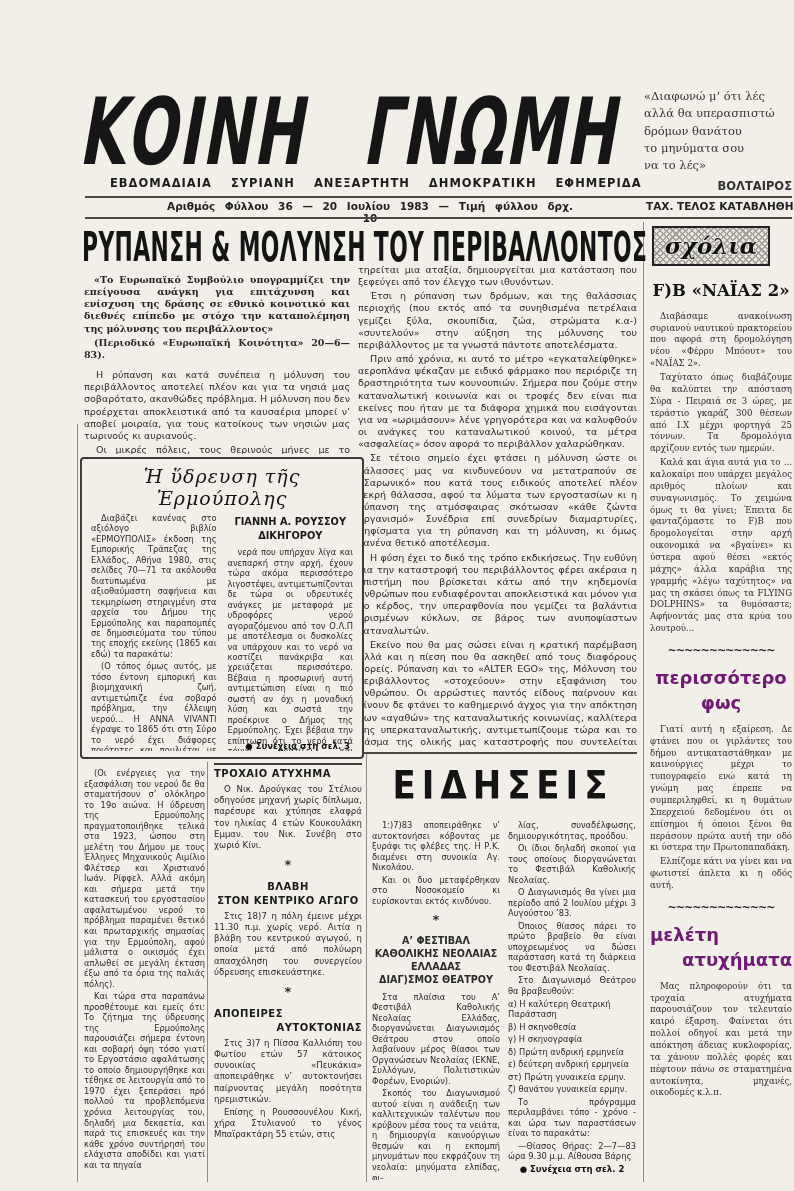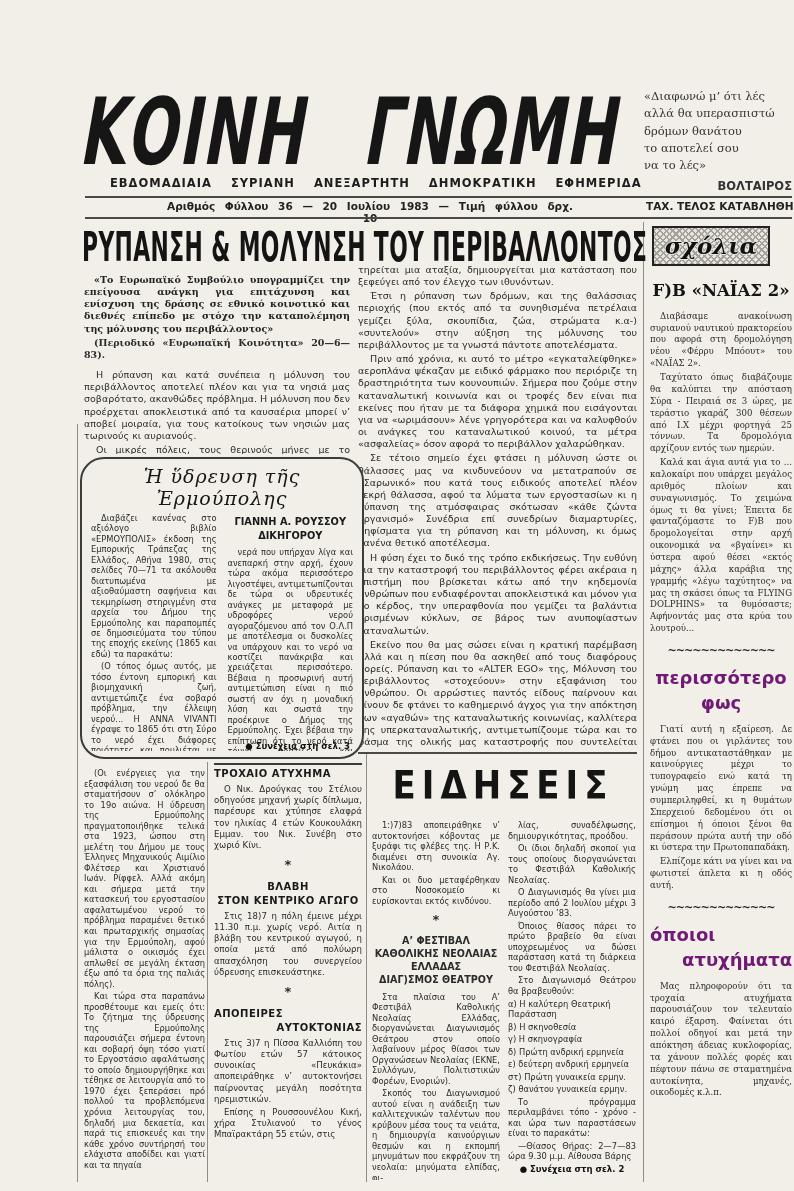--- a/index.html
+++ b/index.html
@@ -23,21 +23,21 @@
   
   .headline{font-weight:bold;font-size:28px;line-height:1;color:#141414;white-space:nowrap;
             transform:scale(0.78,1.45);transform-origin:left top;letter-spacing:0.5px;}
   .bodycol{font-size:9.5px;line-height:1.28;text-align:justify;overflow:hidden;}
   .bodycol p{margin:0 0 2px 0;text-indent:12px;}
   p.noindent{text-indent:0;}
   p.leadquote{font-family:"DejaVu Serif",serif;font-weight:bold;font-size:9.5px;
               text-indent:10px;color:#222;}
   p.leadsource{font-family:"DejaVu Serif",serif;font-weight:bold;margin-bottom:8px;text-indent:10px;}
   
-  .waterbox{border:2px solid #3c3c38;border-radius:24px;padding:6px 9px;box-sizing:border-box;
+  .waterbox{border:2px solid #3c3c38;border-radius:4px;padding:6px 9px;box-sizing:border-box;
             overflow:hidden;background:#f1efe8;}
   .watertitle{font-family:"DejaVu Serif",serif;font-style:italic;font-size:19px;text-align:center;
               color:#161616;letter-spacing:1px;margin-bottom:4px;}
   .watercols{display:flex;gap:11px;overflow:hidden;height:238px;}
   .watercol{flex:1;font-size:8.3px;line-height:1.26;text-align:justify;overflow:hidden;}
   .watercol p{margin:0 0 2px 0;text-indent:10px;}
   .byline{text-align:center;font-weight:bold;font-size:9.8px;line-height:1.35;margin:2px 0 5px 0;color:#1a1a1a;}
   .contmark{font-weight:bold;font-size:8.5px;color:#111;}
   .smallcol{font-size:8.3px;line-height:1.27;text-align:justify;overflow:hidden;}
   .smallcol p{margin:0 0 2px 0;text-indent:10px;}
@@ -78,21 +78,21 @@
 <body>
 
 <div class="page">
 
   <div class="abs logo" style="left:92px;top:86px;">ΚΟΙΝΗ ΓΝΩΜΗ</div>
 
   <div class="abs motto" style="left:644px;top:88px;width:148px;">
     <div>«Διαφωνώ μ’ ότι λές</div>
     <div>αλλά θα υπερασπιστώ</div>
     <div>δρόμων θανάτου</div>
-    <div>το αποτελεί σου</div>
+    <div>το μηνύματα σου</div>
     <div>να το λές»</div>
     <div class="attr">ΒΟΛΤΑΙΡΟΣ</div>
   </div>
 
   <div class="abs subtitle-row" style="left:85px;top:176px;width:555px;">
     <span class="triple"></span>
     <span class="subtitle-text">ΕΒΔΟΜΑΔΙΑΙΑ ΣΥΡΙΑΝΗ ΑΝΕΞΑΡΤΗΤΗ ΔΗΜΟΚΡΑΤΙΚΗ ΕΦΗΜΕΡΙΔΑ</span>
     <span class="triple"></span>
   </div>
 
@@ -205,19 +205,19 @@
     <p>Καλά και άγια αυτά για το ... καλοκαίρι που υπάρχει μεγάλος αριθμός πλοίων και συναγωνισμός. Το χειμώνα όμως τι θα γίνει; Έπειτα δε φανταζόμαστε το F)B που δρομολογείται στην αρχή οικονομικά να «βγαίνει» κι ύστερα αφού θέσει «εκτός μάχης» άλλα καράβια της γραμμής «λέγω ταχύτητος» να μας τη σκάσει όπως τα FLYING DOLPHINS» τα θυμόσαστε; Αφήνοντάς μας στα κρύα του λουτρού...</p>
 
     <div class="squiggle">~~~~~~~~~~~~~</div>
 
     <div class="side-title-sans">περισσότερο φως</div>
     <p>Γιατί αυτή η εξαίρεση. Δε φτάνει που οι γιρλάντες του δήμου αντικαταστάθηκαν με καινούργιες μέχρι το τυπογραφείο ενώ κατά τη γνώμη μας έπρεπε να συμπεριληφθεί, κι η θυμάτων Σπερχειού δεδομένου ότι οι επίσημοι ή όποιοι ξένοι θα περάσουν πρώτα αυτή την οδό κι ύστερα την Πρωτοπαπαδάκη.</p>
     <p>Ελπίζομε κάτι να γίνει και να φωτιστεί άπλετα κι η οδός αυτή.</p>
 
     <div class="squiggle">~~~~~~~~~~~~~</div>
 
-    <div class="side-title-sans side-title-left">όποιοι</div>
+    <div class="side-title-sans side-title-left">μελέτη</div>
     <div class="side-title-sans side-title-right">ατυχήματα</div>
     <p class="noindent">Μας πληροφορούν ότι τα τροχαία ατυχήματα παρουσιάζουν τον τελευταίο καιρό έξαρση. Φαίνεται ότι πολλοί οδηγοί και μετά την απόκτηση άδειας κυκλοφορίας, τα χάνουν πολλές φορές και πέφτουν πάνω σε σταματημένα αυτοκίνητα, μηχανές, οικοδομές κ.λ.π.</p>
 
   </div>
 
 </div>
 
 </body></html>

